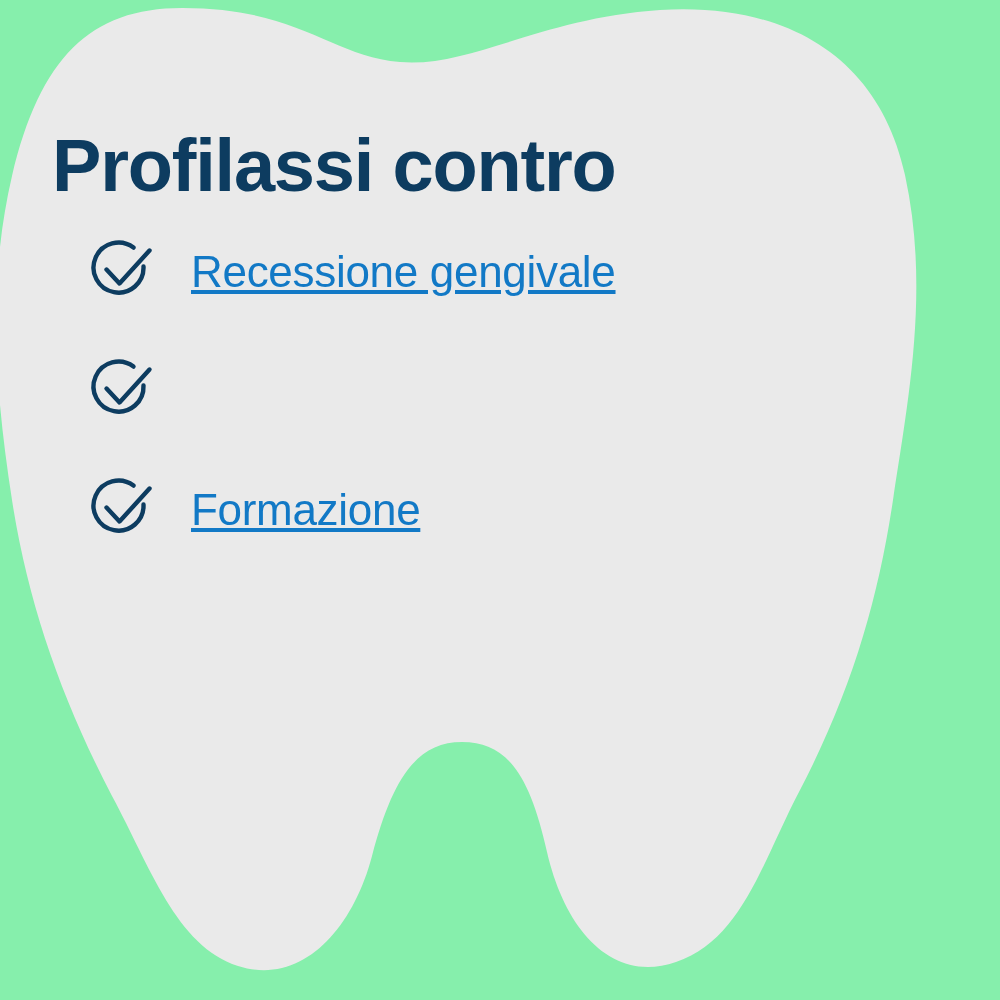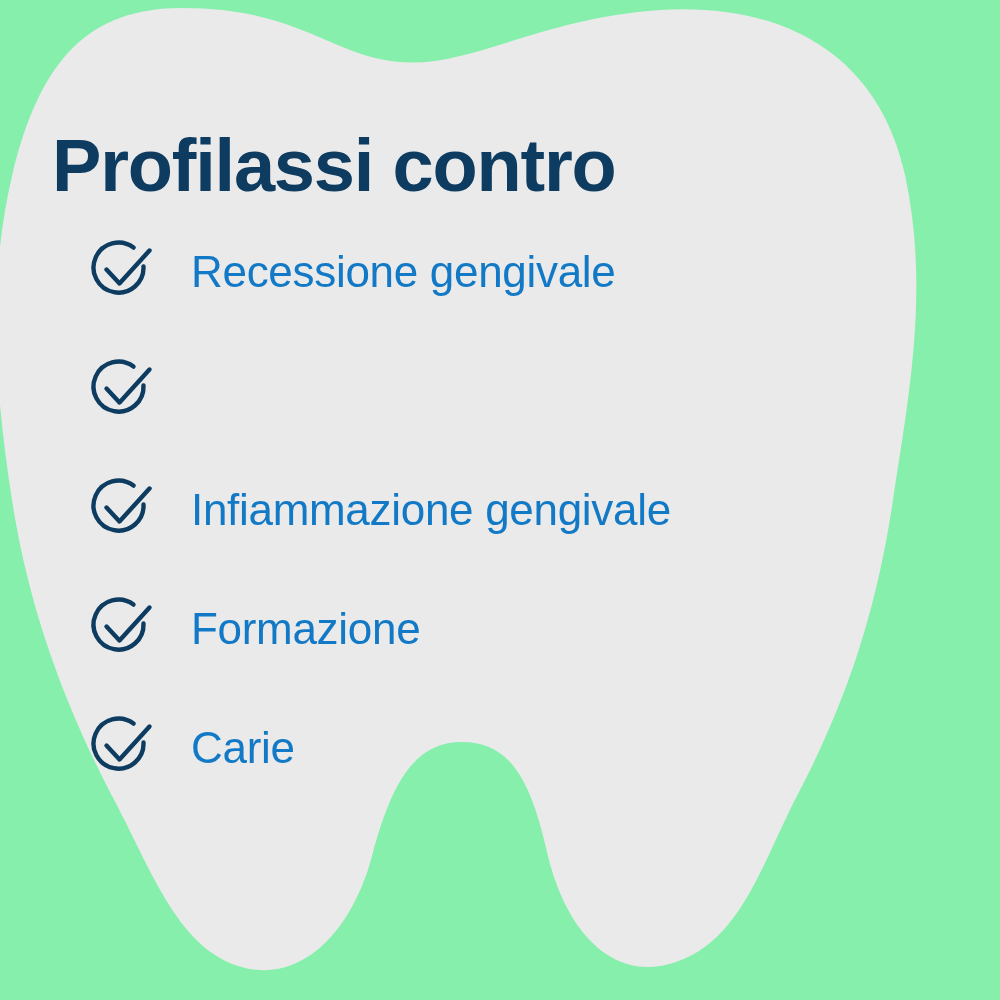--- a/index.html
+++ b/index.html
@@ -85,20 +85,21 @@
 
   .item-label {
     margin-left: 33px;
     margin-top: 2px;
     font-size: 44px;
     line-height: 68px;
     font-weight: 500;
     letter-spacing: -0.3px;
     color: #1279c6;
     white-space: nowrap;
+    text-decoration: underline;
   }
 </style>
 </head>
 <body>
 
 <div id="stage">
 
   <svg id="tooth-bg" viewBox="0 0 1000 1000" xmlns="http://www.w3.org/2000/svg" aria-hidden="true">
     <path d="M 182 8
              C 300 8 330 56 400 62
@@ -131,40 +132,26 @@
         <span class="item-label">Recessione gengivale</span>
       </li>
 
       <li class="list-item">
         <svg class="check-circle-icon" viewBox="0 0 72 72" aria-hidden="true">
           <path d="M57.5 30.5 A25 25 0 1 1 47.5 11.6" fill="none" stroke="#0d3c60" stroke-width="4.4" stroke-linecap="round"></path>
           <path d="M20.5 33.5 L33.5 47.5 L63.5 14.5" fill="none" stroke="#0d3c60" stroke-width="4.4" stroke-linecap="round" stroke-linejoin="round"></path>
         </svg>
       </li>
 
-      <li class="list-item">
-        <svg class="check-circle-icon" viewBox="0 0 72 72" aria-hidden="true">
-          <path d="M57.5 30.5 A25 25 0 1 1 47.5 11.6" fill="none" stroke="#0d3c60" stroke-width="4.4" stroke-linecap="round"></path>
-          <path d="M20.5 33.5 L33.5 47.5 L63.5 14.5" fill="none" stroke="#0d3c60" stroke-width="4.4" stroke-linecap="round" stroke-linejoin="round"></path>
-        </svg>
-        <span class="item-label">Infiammazione gengivale</span>
-      </li>
 
       <li class="list-item">
         <svg class="check-circle-icon" viewBox="0 0 72 72" aria-hidden="true">
           <path d="M57.5 30.5 A25 25 0 1 1 47.5 11.6" fill="none" stroke="#0d3c60" stroke-width="4.4" stroke-linecap="round"></path>
           <path d="M20.5 33.5 L33.5 47.5 L63.5 14.5" fill="none" stroke="#0d3c60" stroke-width="4.4" stroke-linecap="round" stroke-linejoin="round"></path>
         </svg>
         <span class="item-label">Formazione</span>
       </li>
 
-      <li class="list-item">
-        <svg class="check-circle-icon" viewBox="0 0 72 72" aria-hidden="true">
-          <path d="M57.5 30.5 A25 25 0 1 1 47.5 11.6" fill="none" stroke="#0d3c60" stroke-width="4.4" stroke-linecap="round"></path>
-          <path d="M20.5 33.5 L33.5 47.5 L63.5 14.5" fill="none" stroke="#0d3c60" stroke-width="4.4" stroke-linecap="round" stroke-linejoin="round"></path>
-        </svg>
-        <span class="item-label">Carie</span>
-      </li>
 
 
     </ul>
   </div>
 </div>
 
 </body></html>

